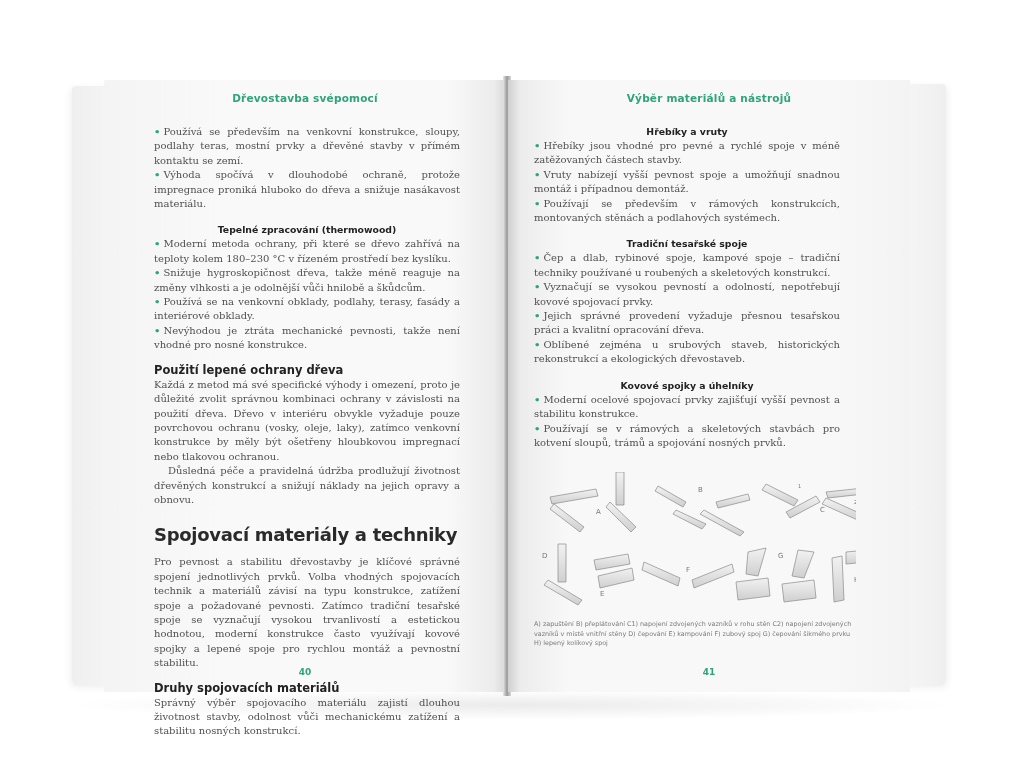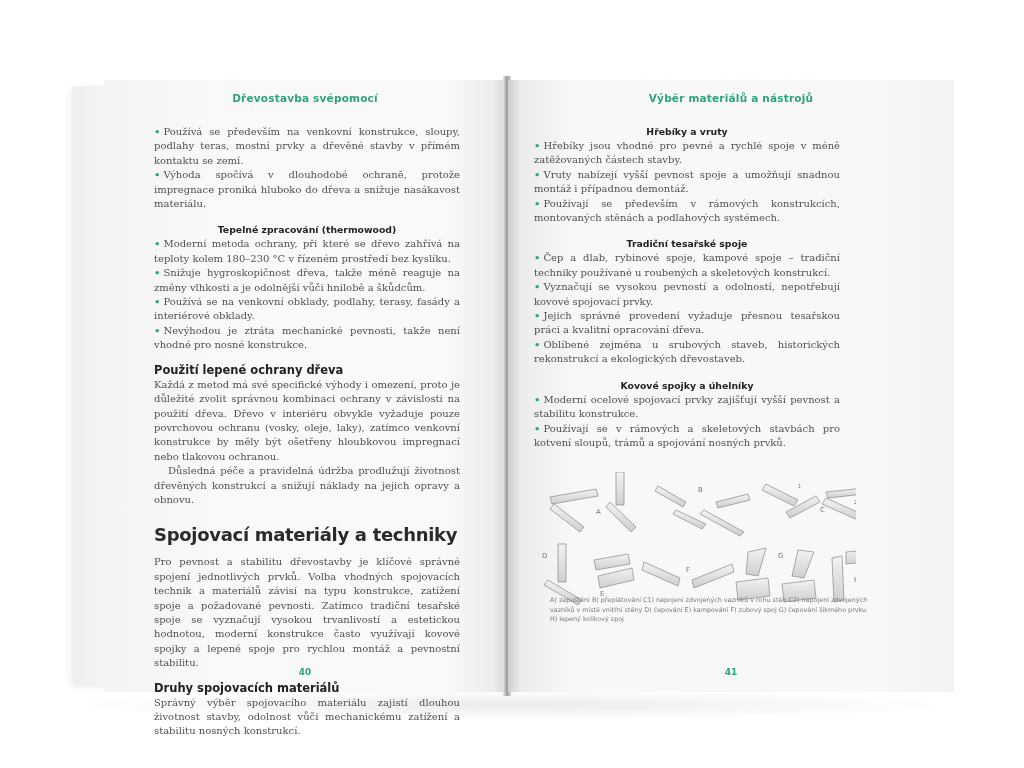--- a/index.html
+++ b/index.html
@@ -28,21 +28,20 @@
     position:absolute; top:80px; height:612px; background:#f7f7f7;
   }
   .page-left {
     left:104px; width:402px;
     background:linear-gradient(90deg,#f4f4f4 0%,#f9f9f9 30%,#f9f9f9 85%,#ececec 97%,#d8d8d8 100%);
     border-radius:2px 0 0 0;
   }
   .page-right {
     left:508px; width:402px;
     background:linear-gradient(90deg,#cfcfcf 0%,#ececec 3%,#f8f8f8 15%,#f8f8f8 80%,#f3f3f3 100%);
-    padding-left:44px;
   }
   .gutter {
     position:absolute; left:503px; top:76px; width:8px; height:620px;
     background:linear-gradient(90deg,#e8e8e8,#9a9a9a 50%,#d8d8d8);
   }
   .running-head {
     position:absolute; top:12px; left:0; width:100%; text-align:center;
     font-family:"DejaVu Sans", sans-serif; font-size:10.5px; font-weight:bold;
     color:#2fa37c; letter-spacing:0.2px;
   }
@@ -193,16 +192,16 @@
     <text class="jlabel" x="284" y="40">C</text>
     <text class="jlabel" x="262" y="16" style="font-size:5px">1</text>
     <text class="jlabel" x="318" y="32" style="font-size:5px">2</text>
     <text class="jlabel" x="6" y="86">D</text>
     <text class="jlabel" x="64" y="124">E</text>
     <text class="jlabel" x="150" y="100">F</text>
     <text class="jlabel" x="242" y="86">G</text>
     <text class="jlabel" x="318" y="110">H</text>
   </svg>
 
-  <div class="caption" style="position:absolute; left:26px; top:516px; width:320px;margin-left:16px;">A) zapuštění B) přeplátování C1) napojení zdvojených vazníků v rohu stěn C2) napojení zdvojených vazníků v místě vnitřní stěny D) čepování E) kampování F) zubový spoj G) čepování šikmého prvku H) lepený kolíkový spoj</div>
+  <div class="caption" style="position:absolute; left:26px; top:540px; width:320px;">A) zapuštění B) přeplátování C1) napojení zdvojených vazníků v rohu stěn C2) napojení zdvojených vazníků v místě vnitřní stěny D) čepování E) kampování F) zubový spoj G) čepování šikmého prvku H) lepený kolíkový spoj</div>
 
   <div class="page-num">41</div>
 </div>
 
 </body></html>

